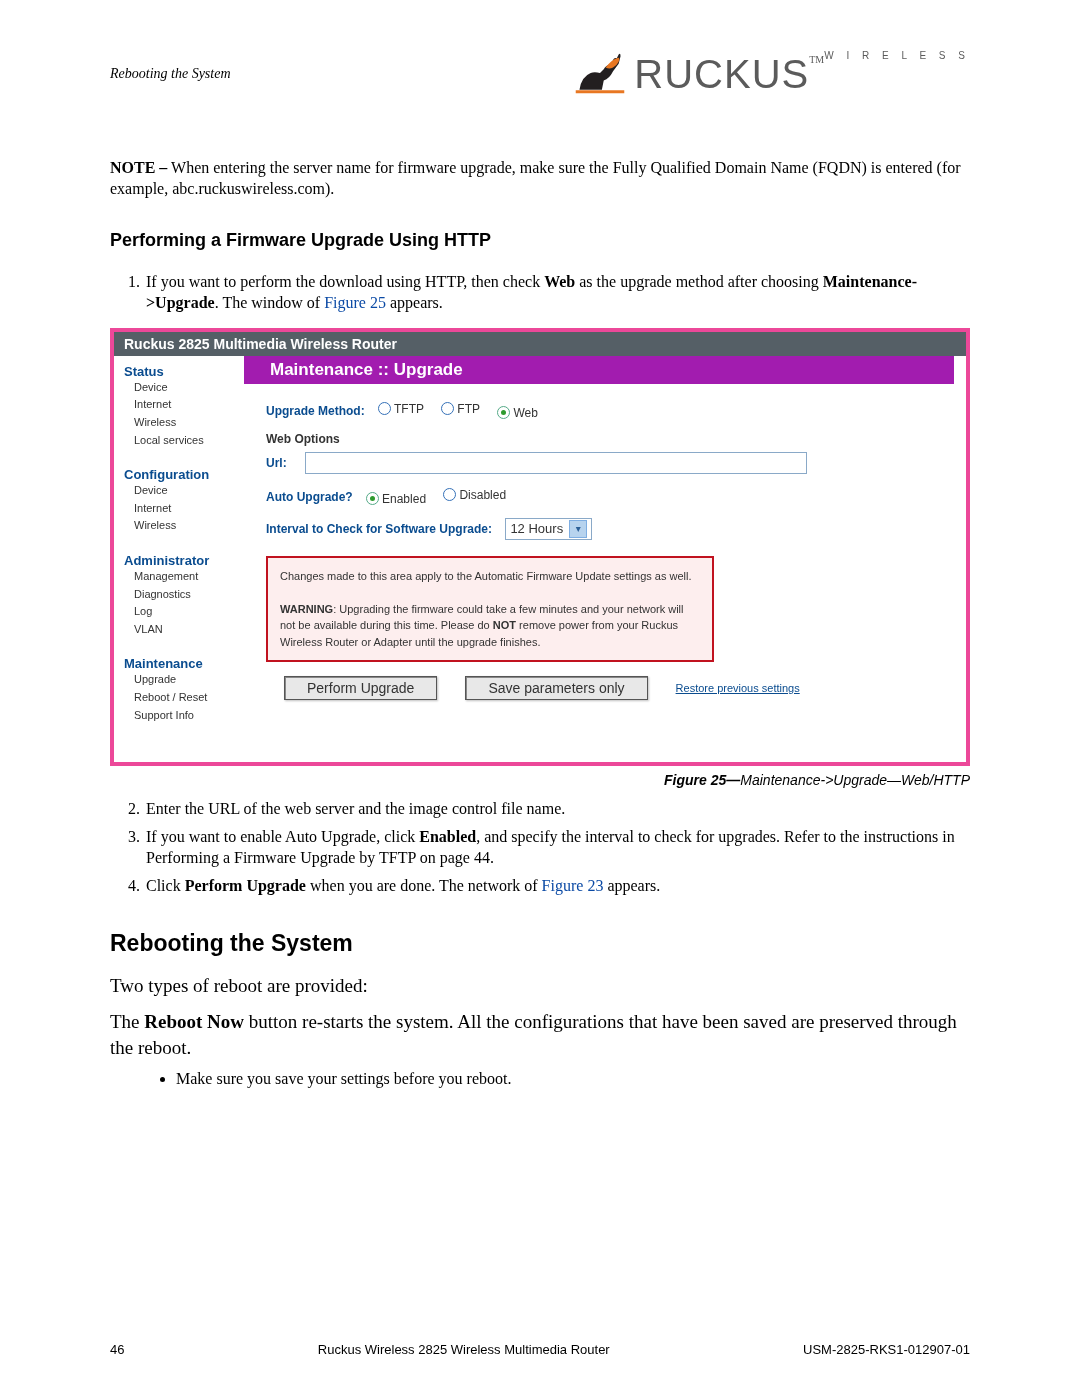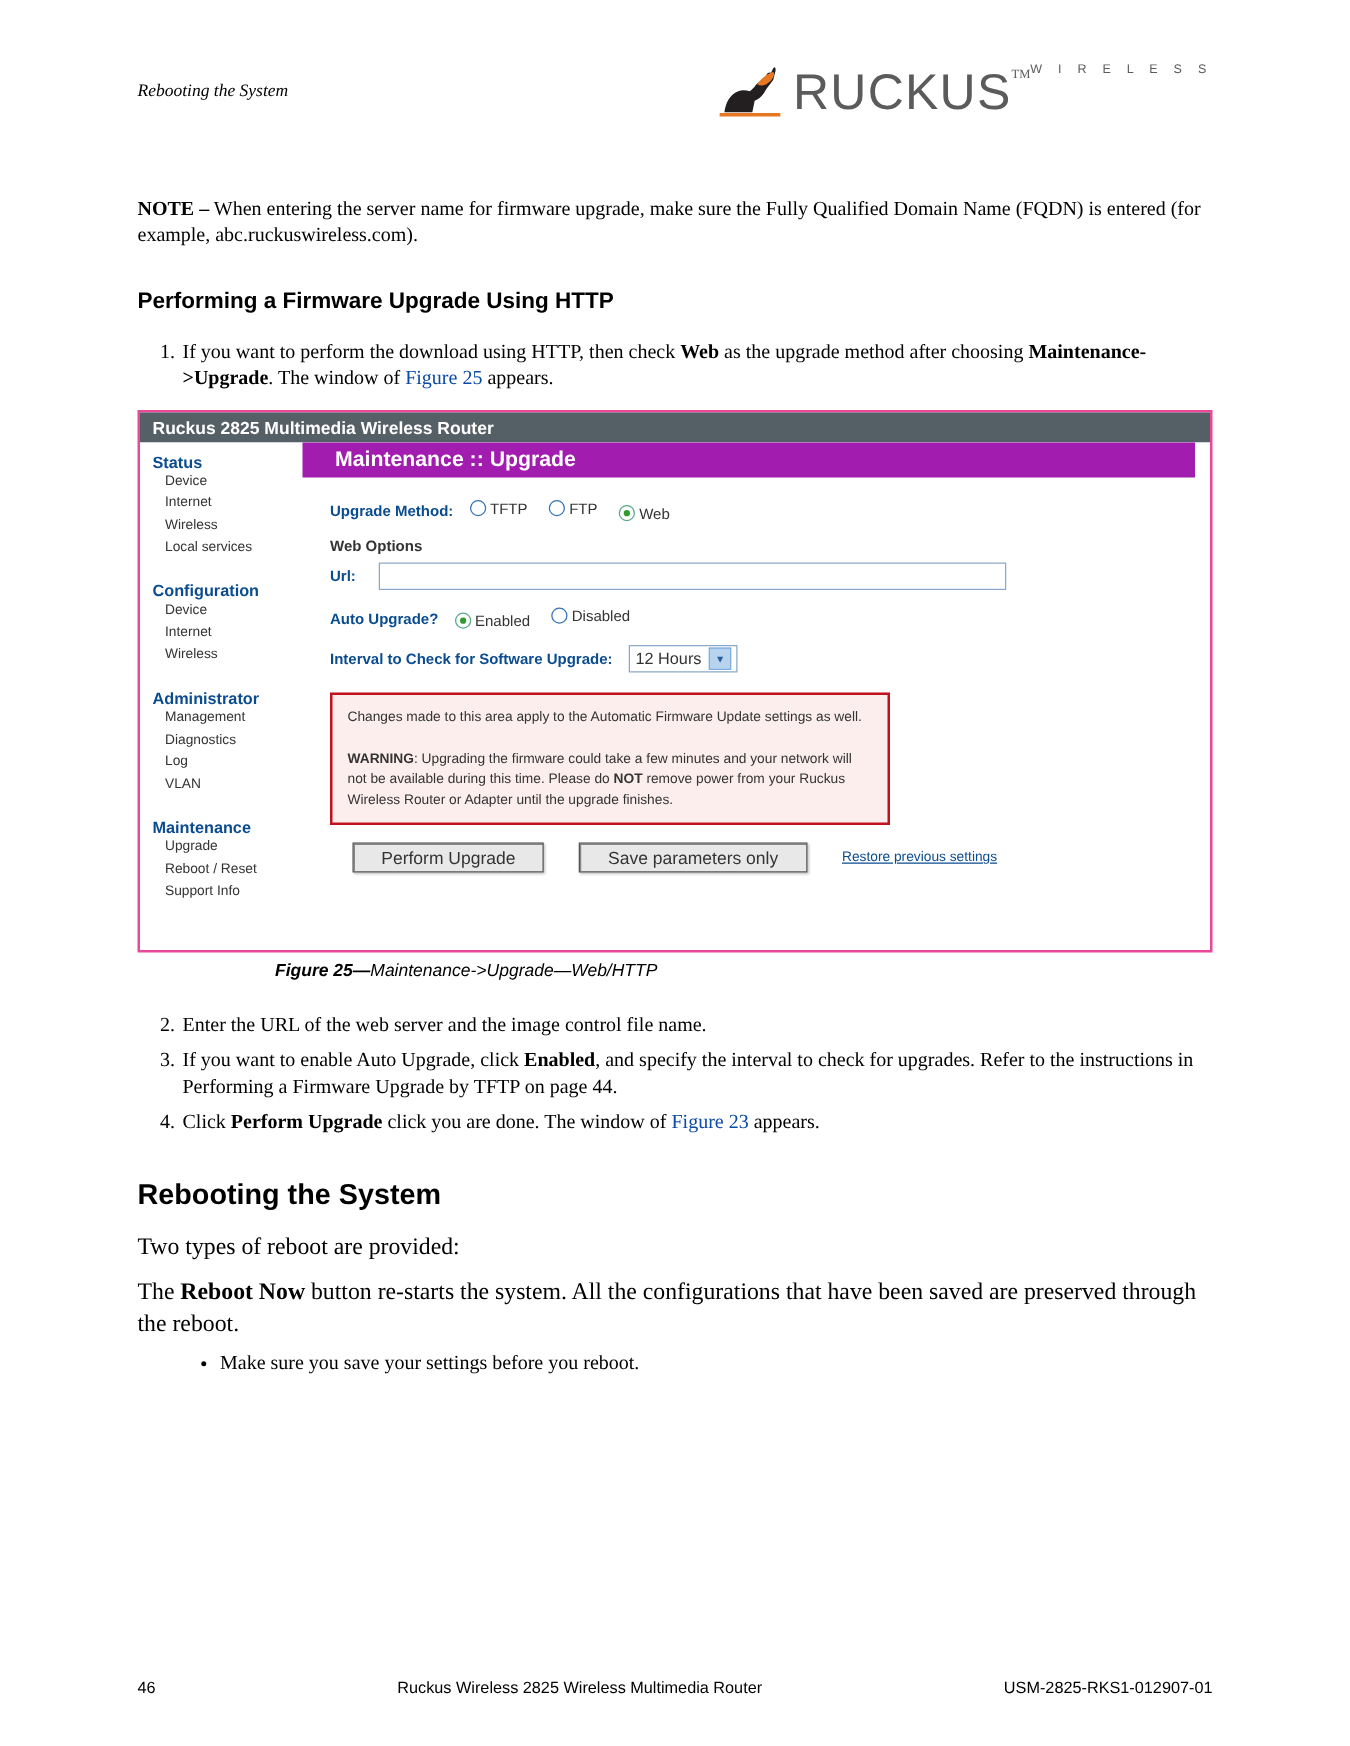--- a/index.html
+++ b/index.html
@@ -64,21 +64,21 @@
   ol.steps {
     font-size: 16px;
     line-height: 1.35;
     padding-left: 34px;
     margin: 0 0 14px 0;
   }
   ol.steps li { padding-left: 2px; margin-bottom: 6px;}
   .fig-link { color: #0b4aa5; }
   
   .figure {
-    border: 2px solid #ec4899;
+    border: 4px solid #ec4899;
     margin: 14px 0 6px 0;
     font-family: Verdana, Geneva, sans-serif;
     font-size: 12px;
     color: #333;
   }
   .fig-titlebar {
     background: #555f66;
     color: #fff;
     font-weight: bold;
     font-size: 14px;
@@ -151,22 +151,22 @@
     border:1px solid #555; background:#e8e8e8;
     font-family: Arial, sans-serif; font-size:14px;
     padding: 3px 22px;
     box-shadow: 1px 1px 0 #888 inset, 1px 1px 2px rgba(0,0,0,0.25);
   }
   .link-btn { color:#0a4c8f; text-decoration:underline; font-size:11px;}
   .fig-caption {
     font-family: Arial, Helvetica, sans-serif;
     font-size: 14px;
     font-style: italic;
-    margin: 6px 0 26px 0;
-    text-align:left;
+    margin: 6px 0 10px 0;
+    text-align:right;
     padding-left: 110px;
   }
   .fig-caption b { font-style: italic; font-weight:bold;}
   h2.section {
     font-family: Arial, Helvetica, sans-serif;
     font-weight: bold;
     font-size: 23px;
     margin: 34px 0 16px 0;
   }
   p.para { font-size:19px; line-height:1.35; margin: 0 0 10px 0;}
@@ -314,21 +314,21 @@
   <div class="fig-caption">
     <b>Figure 25—</b><span>Maintenance-&gt;Upgrade—Web/HTTP</span>
   </div>
 
   <ol class="steps" start="2">
     <li><span>Enter the URL of the web server and the image control file name.</span></li>
     <li>
       <span>If you want to enable Auto Upgrade, click </span><b>Enabled</b><span>, and specify the interval to check for upgrades. Refer to the instructions in Performing a Firmware Upgrade by TFTP on page 44.</span>
     </li>
     <li>
-      <span>Click </span><b>Perform Upgrade</b><span> click you are done. The window of </span><span class="fig-link">Figure 23</span><span> appears.</span>
+      <span>Click </span><b>Perform Upgrade</b><span> when you are done. The network of </span><span class="fig-link">Figure 23</span><span> appears.</span>
     </li>
   </ol>
 
   <h2 class="section">Rebooting the System</h2>
 
   <p class="para">Two types of reboot are provided:</p>
   <p class="para">
     <span>The </span><b>Reboot Now</b><span> button re-starts the system. All the configurations that have been saved are preserved through the reboot.</span>
   </p>
   <ul class="bullets">

